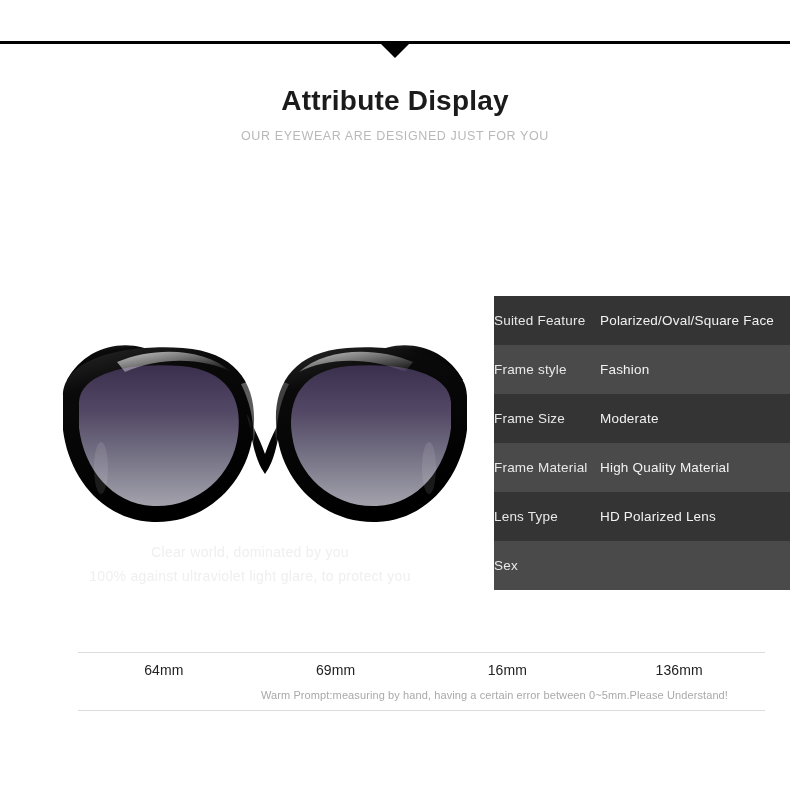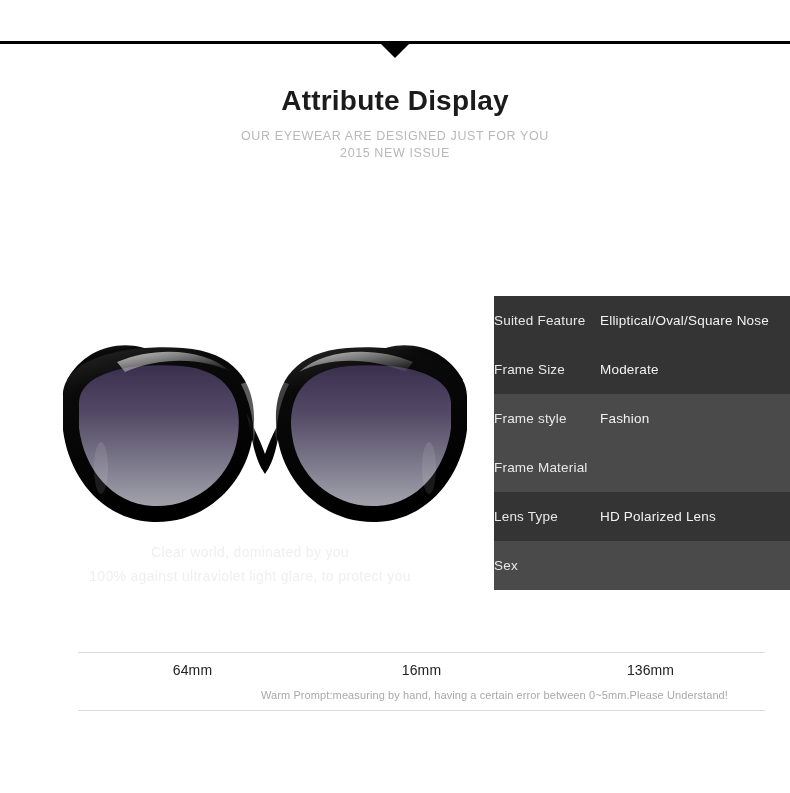--- a/index.html
+++ b/index.html
@@ -184,21 +184,20 @@
 <body>
 
 <div id="top-banner">
   <div id="banner-rule"></div>
   <div id="banner-arrow"></div>
 </div>
 
 <div id="heading-block">
   <div id="page-title">Attribute Display</div>
   <div id="subtitle-line-1">OUR EYEWEAR ARE DESIGNED JUST FOR YOU</div>
-  <div id="subtitle-line-2">2015 NEW ISSUE</div>
 </div>
 
 <div id="product-photo">
   <svg width="420" height="240" viewBox="0 0 420 240" xmlns="http://www.w3.org/2000/svg">
     <defs>
       <linearGradient id="lensGrad" x1="0" y1="0" x2="0" y2="1">
         <stop offset="0%" stop-color="#3b2f4e"></stop>
         <stop offset="35%" stop-color="#544a66"></stop>
         <stop offset="70%" stop-color="#7c7a8b"></stop>
         <stop offset="100%" stop-color="#a3a2ac"></stop>
@@ -243,44 +242,46 @@
 </div>
 
 <div id="photo-caption">
   <div id="caption-line-1">Clear world, dominated by you</div>
   <div id="caption-line-2">100% against ultraviolet light glare, to protect you</div>
 </div>
 
 <div id="attribute-table">
   <div class="attr-row odd">
     <div class="attr-label">Suited Feature</div>
-    <div class="attr-value">Elliptical/Oval/Square Nose</div>
+    <div class="attr-value">Polarized/Oval/Square Face</div>
+  </div>
+  <div class="attr-row even">
+    <div class="attr-label">Frame style</div>
+    <div class="attr-value">Fashion</div>
   </div>
   <div class="attr-row odd">
     <div class="attr-label">Frame Size</div>
     <div class="attr-value">Moderate</div>
   </div>
   <div class="attr-row even">
-    <div class="attr-label">Frame style</div>
-    <div class="attr-value">Fashion</div>
-  </div>
-  <div class="attr-row even">
     <div class="attr-label">Frame Material</div>
+    <div class="attr-value">High Quality Material</div>
   </div>
   <div class="attr-row odd">
     <div class="attr-label">Lens Type</div>
     <div class="attr-value">HD Polarized Lens</div>
   </div>
   <div class="attr-row even">
     <div class="attr-label">Sex</div>
   </div>
 </div>
 
 <div id="measurements">
   <div class="hrule"></div>
   <div id="measure-value-row">
     <div>64mm</div>
+    <div>69mm</div>
     <div>16mm</div>
     <div>136mm</div>
   </div>
   <div id="warm-prompt">Warm Prompt:measuring by hand, having a certain error between 0~5mm.Please Understand!</div>
   <div class="hrule" id="bottom-rule"></div>
 </div>
 
 </body></html>

